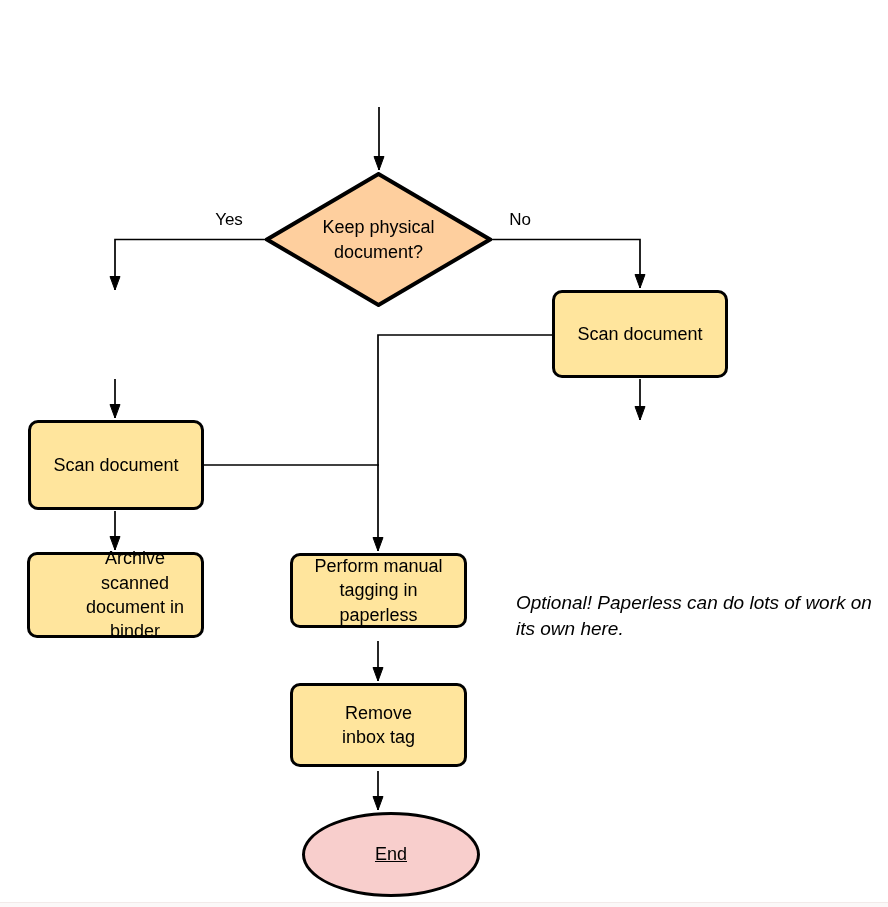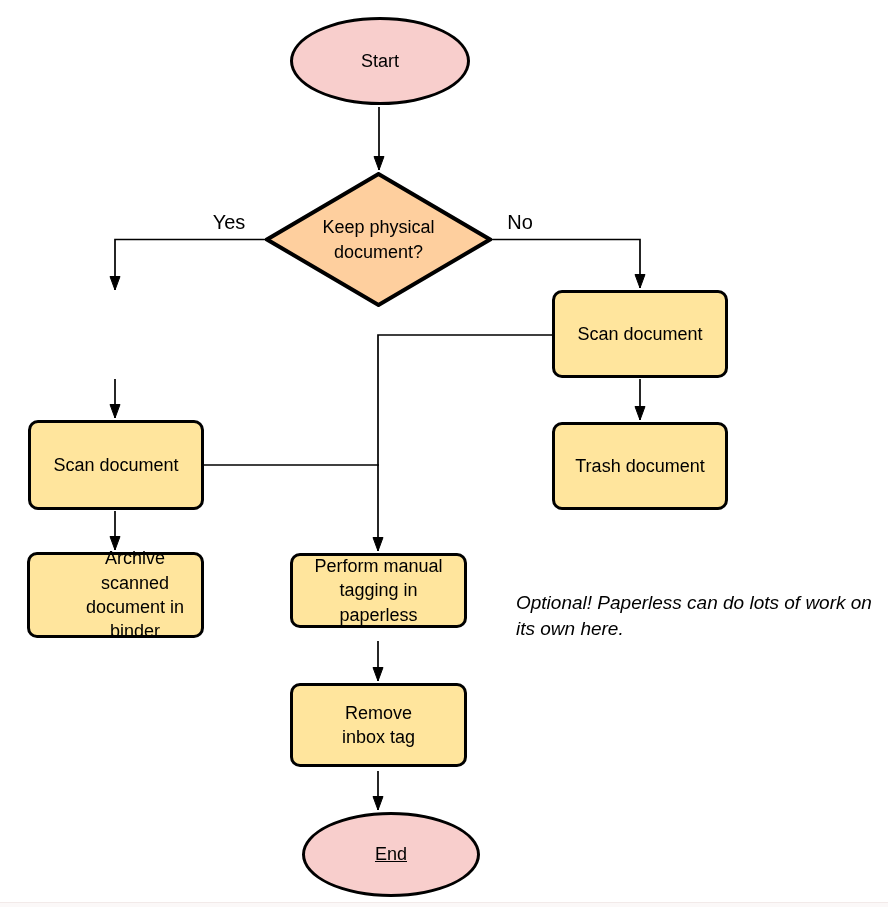--- a/index.html
+++ b/index.html
@@ -63,21 +63,21 @@
     fill: var(--decision-fill, #fecf9e);
     stroke: var(--stroke, #000);
     stroke-width: 4;
   }
   .diamond .label {
     position: relative;
     z-index: 1;
   }
   .edge-label {
     position: absolute;
-    font-size: 20px;
+    font-size: 17px;
     line-height: 1.1;
     text-align: center;
   }
   .annotation {
     position: absolute;
     font-size: 19px;
     font-style: italic;
     line-height: 1.35;
     white-space: pre-line;
   }
@@ -107,23 +107,20 @@
     <path class="edge" d="M 492 239.5 L 640 239.5 L 640 288" marker-end="url(#arrowhead)"></path>
     <path class="edge" d="M 115 379 L 115 418" marker-end="url(#arrowhead)"></path>
     <path class="edge" d="M 115 511 L 115 550" marker-end="url(#arrowhead)"></path>
     <path class="edge" d="M 640 379 L 640 420" marker-end="url(#arrowhead)"></path>
     <path class="edge" d="M 552 335 L 378 335 L 378 551" marker-end="url(#arrowhead)"></path>
     <path class="edge" d="M 204 465 L 379 465"></path>
     <path class="edge" d="M 378 641 L 378 681" marker-end="url(#arrowhead)"></path>
     <path class="edge" d="M 378 771 L 378 810" marker-end="url(#arrowhead)"></path>
   </svg>
 
-  <div class="node terminal" style="left:290px; top:17px; width:180px; height:88px;">
-    <div class="label">Start</div>
-  </div>
 
   <div class="node diamond" style="left:265px; top:172px; width:227px; height:135px;">
     <svg viewBox="0 0 227 135">
       <polygon points="113.5,2 225,67.5 113.5,133 2,67.5"></polygon>
     </svg>
     <div class="label">Keep physical
 document?</div>
   </div>
 
   <div class="edge-label" style="left:205px; top:211px; width:48px;">Yes</div>
@@ -137,23 +134,20 @@
   <div class="node process" style="left:27px; top:552px; width:177px; height:86px;padding-left:39px;">
     <div class="label">Archive scanned
 document in
 binder</div>
   </div>
 
   <div class="node process" style="left:552px; top:290px; width:176px; height:88px;">
     <div class="label">Scan document</div>
   </div>
 
-  <div class="node process" style="left:552px; top:422px; width:176px; height:88px;">
-    <div class="label">Trash document</div>
-  </div>
 
   <div class="node process" style="left:290px; top:553px; width:177px; height:75px;">
     <div class="label">Perform manual
 tagging in
 paperless</div>
   </div>
 
   <div class="annotation" style="left:478px; top:590px; width:410px;margin-left:38px;">Optional! Paperless can do lots of work on
 its own here.</div>
 

